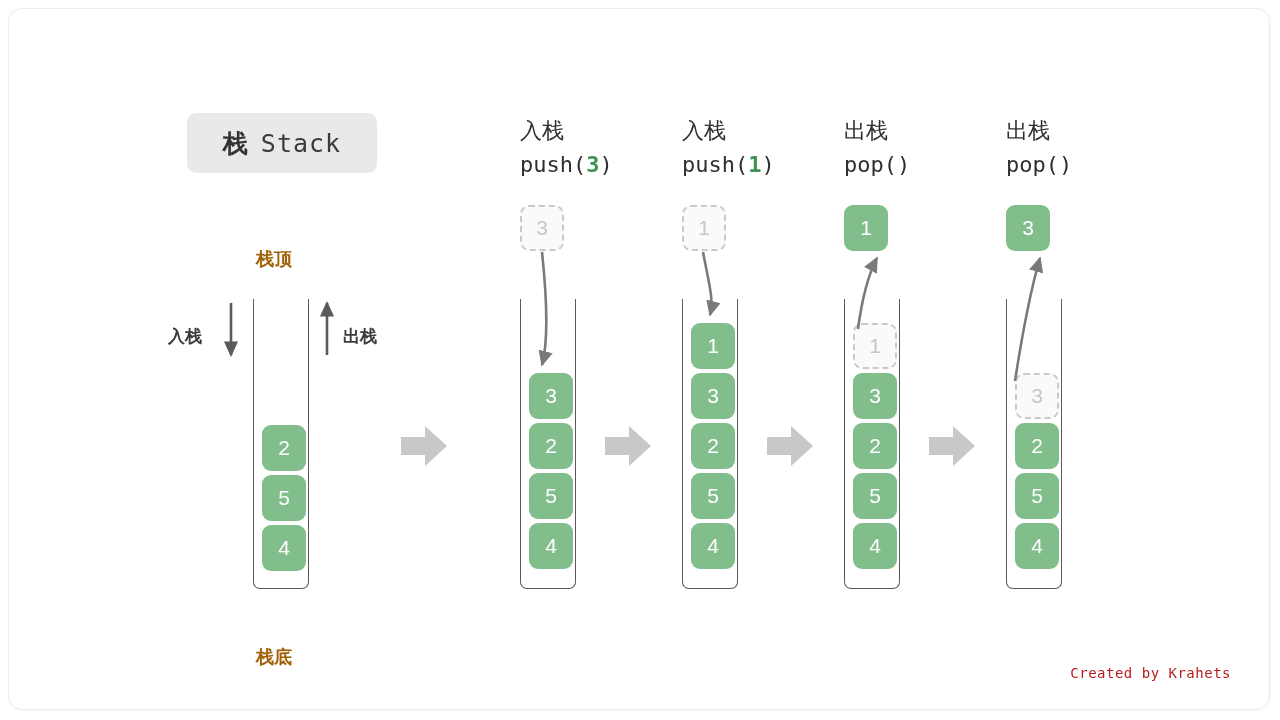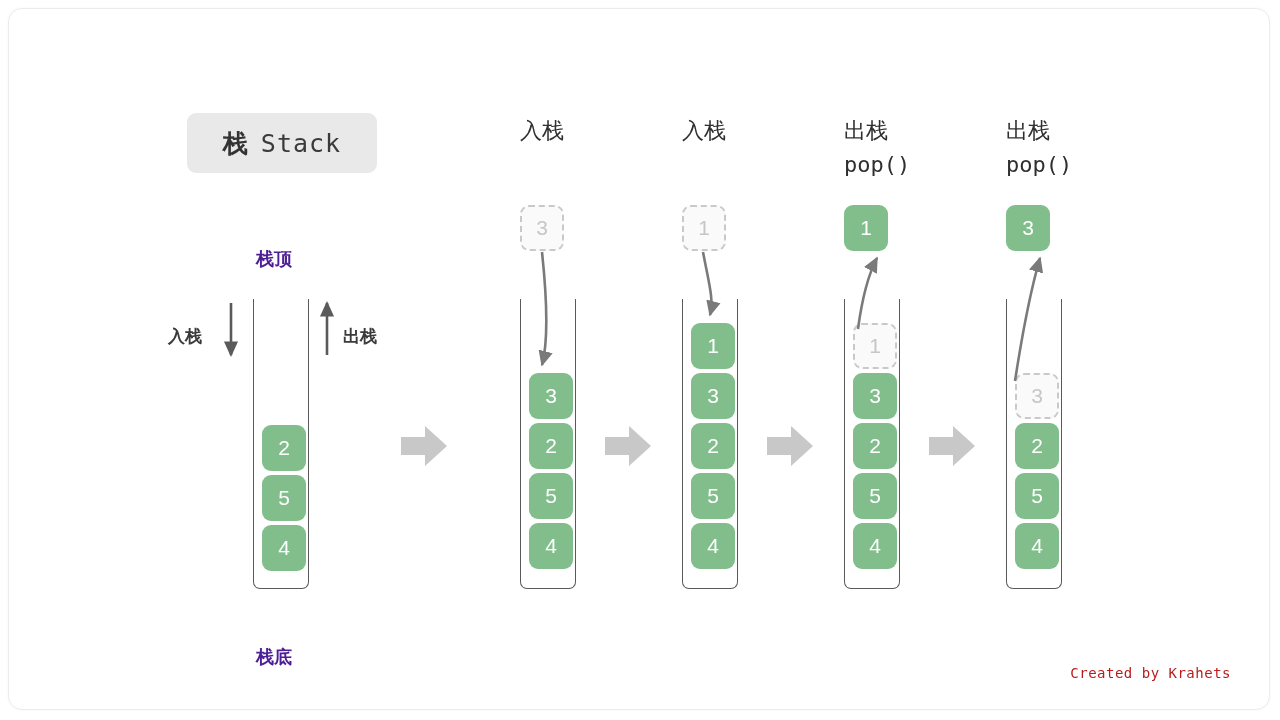--- a/index.html
+++ b/index.html
@@ -75,21 +75,21 @@
   }
   .step-head .line-code .arg {
     color: #3f9153;
     font-weight: bold;
   }
 
   
   .axis-label {
     font-size: 18px;
     font-weight: bold;
-    color: #4c1d95;
+    color: #a16207;
     white-space: nowrap;
   }
   .side-label {
     font-size: 17px;
     font-weight: bold;
     color: #3a3a3a;
     white-space: nowrap;
   }
 
   
@@ -147,24 +147,26 @@
 
 <div id="card">
 
   <div id="title-chip" class="abs">
     <span class="t-cn">栈</span>
     <span class="t-en">Stack</span>
   </div>
 
   <div class="abs step-head" style="left:511px; top:105px;">
     <div class="line-cn">入栈</div>
+    <div class="line-code"><span>push(</span><span class="arg">3</span><span>)</span></div>
   </div>
 
   <div class="abs step-head" style="left:673px; top:105px;">
     <div class="line-cn">入栈</div>
+    <div class="line-code"><span>push(</span><span class="arg">1</span><span>)</span></div>
   </div>
 
   <div class="abs step-head" style="left:835px; top:105px;">
     <div class="line-cn">出栈</div>
     <div class="line-code"><span>pop(</span><span class="arg"></span><span>)</span></div>
   </div>
 
   <div class="abs step-head" style="left:997px; top:105px;">
     <div class="line-cn">出栈</div>
     <div class="line-code"><span>pop(</span><span class="arg"></span><span>)</span></div>

